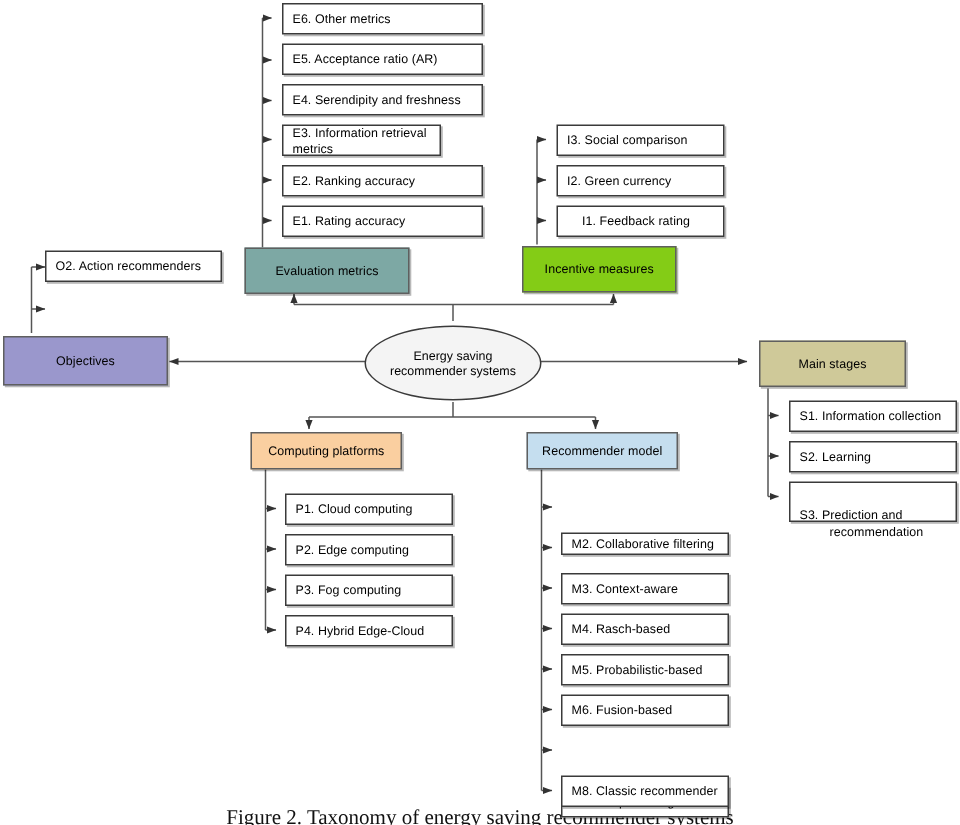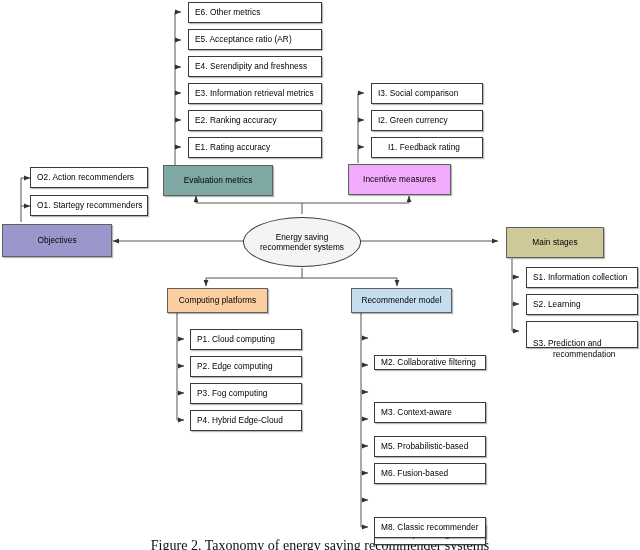--- a/index.html
+++ b/index.html
@@ -162,53 +162,50 @@
   </div>
 
   <div class="node cat" style="left:2px; top:224px; width:110px; height:33px; background:#9a97cc;">
     <span>Objectives</span>
   </div>
 
   <div class="node cat" style="left:163px; top:165px; width:110px; height:31px; background:#7da8a4;">
     <span>Evaluation metrics</span>
   </div>
 
-  <div class="node cat" style="left:348px; top:164px; width:103px; height:31px; background:#f0abfc;">
+  <div class="node cat" style="left:348px; top:164px; width:103px; height:31px; background:#84cc16;">
     <span>Incentive measures</span>
   </div>
 
   <div class="node cat" style="left:506px; top:227px; width:98px; height:31px; background:#cfc999;">
     <span>Main stages</span>
   </div>
 
   <div class="node cat" style="left:167px; top:288px; width:101px; height:25px; background:#facfa0;">
     <span>Computing platforms</span>
   </div>
 
   <div class="node cat" style="left:351px; top:288px; width:101px; height:25px; background:#c5deef;">
     <span>Recommender model</span>
   </div>
 
   <div class="node leaf" style="left:30px; top:167px; width:118px; height:21px;">
     <span>O2. Action recommenders</span>
   </div>
-  <div class="node leaf" style="left:30px; top:195px; width:118px; height:21px;">
-    <span>O1. Startegy recommenders</span>
-  </div>
 
   <div class="node leaf" style="left:188px; top:2px; width:134px; height:21px;">
     <span>E6.  Other metrics</span>
   </div>
   <div class="node leaf" style="left:188px; top:29px; width:134px; height:21px;">
     <span>E5.   Acceptance ratio (AR)</span>
   </div>
   <div class="node leaf" style="left:188px; top:56px; width:134px; height:21px;">
     <span>E4. Serendipity and freshness</span>
   </div>
-  <div class="node leaf" style="left:188px; top:83px; width:134px; height:21px;">
+  <div class="node leaf" style="left:188px; top:83px; width:106px; height:21px;">
     <span>E3.  Information retrieval metrics</span>
   </div>
   <div class="node leaf" style="left:188px; top:110px; width:134px; height:21px;">
     <span>E2. Ranking accuracy</span>
   </div>
   <div class="node leaf" style="left:188px; top:137px; width:134px; height:21px;">
     <span>E1. Rating accuracy</span>
   </div>
 
   <div class="node leaf" style="left:371px; top:83px; width:112px; height:21px;">
@@ -243,22 +240,25 @@
   <div class="node leaf" style="left:190px; top:383px; width:112px; height:21px;">
     <span>P3. Fog computing</span>
   </div>
   <div class="node leaf" style="left:190px; top:410px; width:112px; height:21px;">
     <span>P4. Hybrid Edge-Cloud</span>
   </div>
 
   <div class="node leaf" style="left:374px; top:355px; width:112px; height:15px;">
     <span>M2. Collaborative filtering</span>
   </div>
-  <div class="node leaf" style="left:374px; top:382px; width:112px; height:21px;margin-top:20px;">
+  <div class="node leaf" style="left:374px; top:382px; width:112px; height:21px;">
     <span>M3. Context-aware</span>
+  </div>
+  <div class="node leaf" style="left:374px; top:409px; width:112px; height:21px;">
+    <span>M4. Rasch-based</span>
   </div>
   <div class="node leaf" style="left:374px; top:436px; width:112px; height:21px;">
     <span>M5. Probabilistic-based</span>
   </div>
   <div class="node leaf" style="left:374px; top:463px; width:112px; height:21px;">
     <span>M6. Fusion-based</span>
   </div>
   <div class="node leaf" style="left:374px; top:500px; width:112px; height:21px;margin-top:24px;">
     <span>M7. Deep learning-based</span>
   </div>

